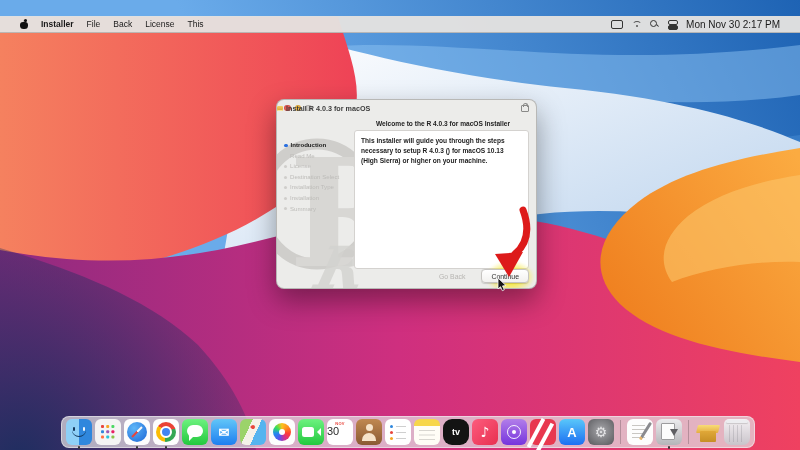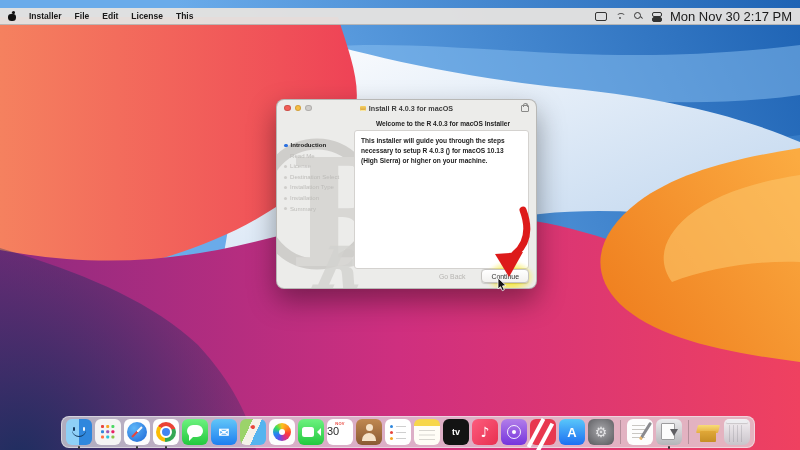--- a/index.html
+++ b/index.html
@@ -1,52 +1,52 @@
 <!DOCTYPE html>
 <html><head>
 <meta charset="utf-8">
 <style>
   html,body{margin:0;padding:0;background:#000;}
   #screen{position:relative;width:800px;height:450px;overflow:hidden;
     font-family:"Liberation Sans",sans-serif;-webkit-font-smoothing:antialiased;}
   #wallpaper{position:absolute;inset:0;}
 
   
-  #menubar{position:absolute;left:0;top:8px;width:800px;height:17px;
+  #menubar{position:absolute;left:0;top:16px;width:800px;height:17px;
     background:rgba(228,226,224,.96);border-bottom:1px solid rgba(0,0,0,.18);
-    display:flex;align-items:center;font-size:8.5px;color:#1a1a1a;z-index:40;box-sizing:border-box;padding:0 8px;}
+    display:flex;align-items:center;font-size:8.5px;color:#1a1a1a;z-index:40;box-sizing:border-box;padding:0 20px;}
   .mb-left{display:flex;align-items:center;gap:13px;}
   .apple{width:8px;height:9px;position:relative;}
   .apple::before{content:"";position:absolute;left:0;top:2px;width:8px;height:7px;background:#111;border-radius:3px 3px 3.5px 3.5px;}
   .apple::after{content:"";position:absolute;left:3.5px;top:-1px;width:2.5px;height:3px;background:#111;border-radius:50% 50% 50% 0;transform:rotate(25deg);}
   .mb-app{font-weight:700;}
-  .mb-item{white-space:nowrap;font-weight:bold;}
+  .mb-item{white-space:nowrap;}
   .mb-right{margin-left:auto;display:flex;align-items:center;gap:9px;}
   .mi{position:relative;display:inline-block;}
   .mi-display{width:10px;height:7px;border:1.2px solid #333;border-radius:2px;}
   .mi-wifi{width:9px;height:6px;overflow:hidden;}
   .mi-wifi::before{content:"";position:absolute;left:0;top:0;width:8px;height:8px;border:1.4px solid #555;border-radius:50%;border-color:#555 transparent transparent transparent;}
   .mi-wifi::after{content:"";position:absolute;left:3.6px;top:4px;width:2px;height:2px;border-radius:50%;background:#555;}
   .mi-search{width:9px;height:9px;}
   .mi-search::before{content:"";position:absolute;left:0;top:0;width:5px;height:5px;border:1.3px solid #333;border-radius:50%;}
   .mi-search::after{content:"";position:absolute;left:5.7px;top:5.7px;width:3px;height:1.3px;background:#333;transform:rotate(45deg);border-radius:1px;}
   .mi-cc{width:9px;height:9px;}
   .mi-cc::before{content:"";position:absolute;left:0;top:0.5px;width:8px;height:3px;border:1px solid #333;border-radius:2px;}
   .mi-cc::after{content:"";position:absolute;left:0;top:5px;width:8px;height:3px;border:1px solid #333;border-radius:2px;background:#333;}
-  .mb-clock{font-size:13px;white-space:nowrap;}
+  .mb-clock{font-size:10px;white-space:nowrap;}
 
   
   #win{position:absolute;left:276px;top:99px;width:261px;height:190px;
     background:#ececea;border-radius:8px;border:1px solid rgba(0,0,0,.22);box-sizing:border-box;
     box-shadow:0 12px 28px rgba(0,0,0,.38);z-index:20;overflow:hidden;}
   #titlebar{position:absolute;left:0;top:0;right:0;height:16px;display:flex;align-items:center;}
   .lights{display:flex;gap:4px;margin-left:7px;}
   .light{width:6.5px;height:6.5px;border-radius:50%;border:.5px solid rgba(0,0,0,.15);box-sizing:border-box;}
   .l-red{background:#f35e57;} .l-yellow{background:#f8bd44;} .l-gray{background:#cfcdcb;}
-  .win-title{position:absolute;left:0;right:0;text-align:center;font-size:7.2px;font-weight:700;color:#3c3c3c;pointer-events:none;}
+  .win-title{position:absolute;left:0;right:0;text-align:left;font-size:7.2px;font-weight:700;color:#3c3c3c;pointer-events:none;}
   .pkg-glyph{display:inline-block;width:6px;height:5px;background:linear-gradient(#f4cf63,#d9a33a);border-radius:1px;margin-right:3px;vertical-align:-0.5px;box-shadow:0 -1px 0 #f9e6a0 inset;}
   .lock{position:absolute;right:7px;top:5px;width:6px;height:5px;border:1px solid #8a8a88;border-radius:1px;}
   .lock::before{content:"";position:absolute;left:0.8px;top:-3.5px;width:3px;height:3px;border:1px solid #8a8a88;border-bottom:none;border-radius:3px 3px 0 0;}
 
   #watermark{position:absolute;left:0;top:16px;z-index:1;}
   .win-heading{position:absolute;left:80px;top:20px;width:172px;text-align:center;
     font-size:6.6px;font-weight:700;color:#222;z-index:3;}
   #steps{position:absolute;left:7px;top:40px;width:70px;z-index:2;list-style:none;margin:0;padding:0;}
   #steps li{font-size:6.1px;line-height:10.6px;color:#bdbcb9;white-space:nowrap;display:flex;align-items:center;gap:3px;}
   #steps li .sdot{width:3px;height:3px;border-radius:50%;background:#cfcecb;flex:none;}
@@ -106,21 +106,21 @@
   .cal-m{position:absolute;top:1.5px;left:0;right:0;text-align:center;font-size:4px;font-weight:700;color:#e8453c;letter-spacing:.3px;}
   .cal-d{position:absolute;top:6px;left:0;right:0;font-size:11px;color:#2b2b2b;}
   .ic-contacts{background:linear-gradient(#c08850,#8a5a33);}
   .ic-contacts::before{content:"";position:absolute;left:9.5px;top:5px;width:7px;height:7px;border-radius:50%;background:#f6e3c9;}
   .ic-contacts::after{content:"";position:absolute;left:6px;top:13.5px;width:14px;height:8px;border-radius:7px 7px 0 0;background:#f6e3c9;}
   .ic-reminders{background:#fff;}
   .ic-reminders::before{content:"";position:absolute;left:5px;top:6px;width:3px;height:3px;border-radius:50%;background:#2f87dd;box-shadow:0 6px 0 #e8453c,0 12px 0 #f5a623;}
   .ic-reminders::after{content:"";position:absolute;left:10.5px;top:6.8px;width:10px;height:1.5px;background:#cfcfcf;box-shadow:0 6px 0 #cfcfcf,0 12px 0 #cfcfcf;}
   .ic-notes{background:linear-gradient(#f7d64a 0 28%,#fffdf6 28%);}
   .ic-notes::before{content:"";position:absolute;left:5px;top:11px;width:16px;height:1.3px;background:#d8d6d0;box-shadow:0 4.5px 0 #d8d6d0,0 9px 0 #d8d6d0;}
-  .ic-appletv{background:#131313;}
+  .ic-appletv{background:#131313;border-radius:9px;}
   .ic-appletv .dglyph{font-size:9px;font-weight:600;}
   .ic-music{background:linear-gradient(135deg,#fc5c7d,#e83050);}
   .ic-music .dglyph{font-size:14px;font-family:"DejaVu Sans",sans-serif;}
   .ic-podcasts{background:linear-gradient(#b27ee9,#7634dd);}
   .ic-podcasts::before{content:"";position:absolute;left:6px;top:6px;width:14px;height:14px;border:1.6px solid #fff;border-radius:50%;box-sizing:border-box;opacity:.9;}
   .ic-podcasts::after{content:"";position:absolute;left:10.6px;top:10.6px;width:4.8px;height:4.8px;border-radius:50%;background:#fff;}
   .ic-news{background:#e8384f;}
   .ic-news::before{content:"";position:absolute;left:4px;top:-2px;width:4px;height:32px;background:#fff;transform:rotate(28deg);box-shadow:10px 0 0 #fff;}
   .ic-appstore{background:linear-gradient(#59c7fa,#1d6ff2);}
   .ic-appstore .dglyph{font-size:13px;}
@@ -182,21 +182,21 @@
     <path d="M800,148 C736,158 678,172 638,202 C596,234 588,272 620,304 C656,338 722,352 800,362 Z" fill="url(#gOrange)"></path>
     <path d="M800,175 C754,182 716,194 688,216 C664,236 656,260 672,282 C708,268 760,260 800,262 Z" fill="#fcc469" opacity="0.6"></path>
     <path d="M0,248 C80,272 150,300 198,345 C232,382 250,418 256,450 L0,450 Z" fill="url(#gNavy)"></path>
   </svg>
 
   <div id="menubar">
     <div class="mb-left">
       <span class="apple"></span>
       <span class="mb-app">Installer</span>
       <span class="mb-item">File</span>
-      <span class="mb-item">Edit</span>
+      <span class="mb-item">Back</span>
       <span class="mb-item">License</span>
       <span class="mb-item">This</span>
     </div>
     <div class="mb-right">
       <span class="mi mi-display"></span>
       <span class="mi mi-wifi"></span>
       <span class="mi mi-search"></span>
       <span class="mi mi-cc"></span>
       <span class="mb-clock">Mon Nov 30  2:17 PM</span>
     </div>

